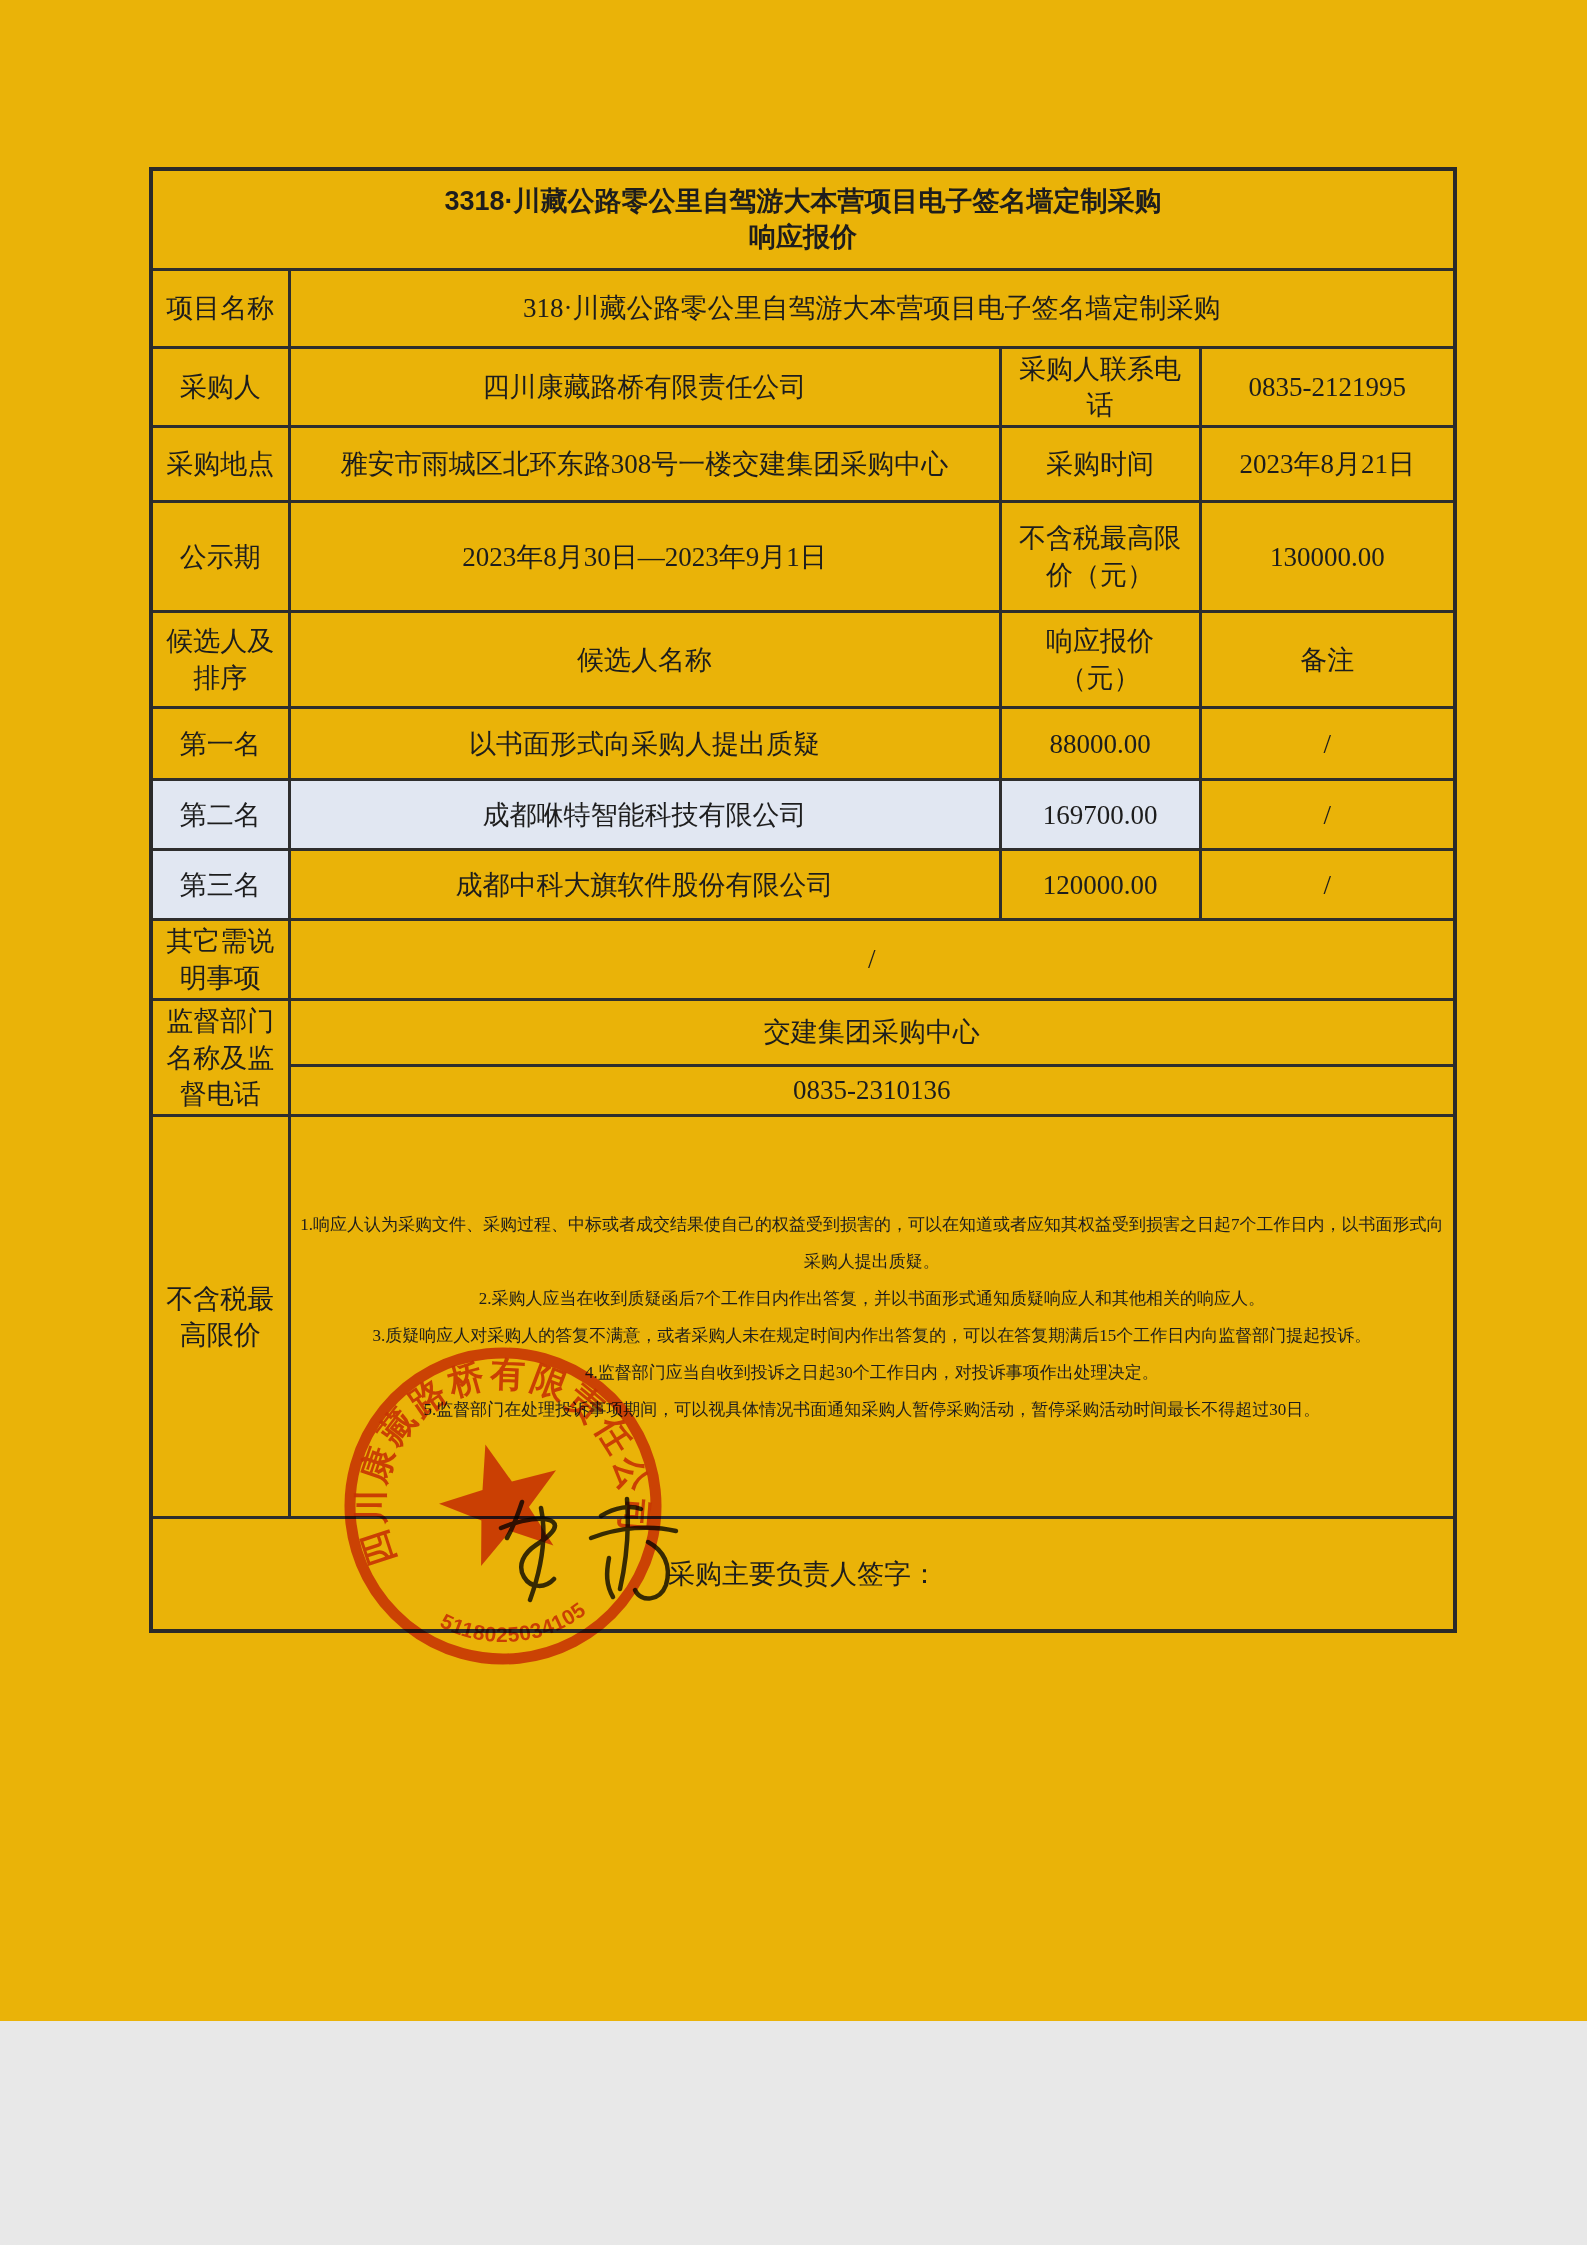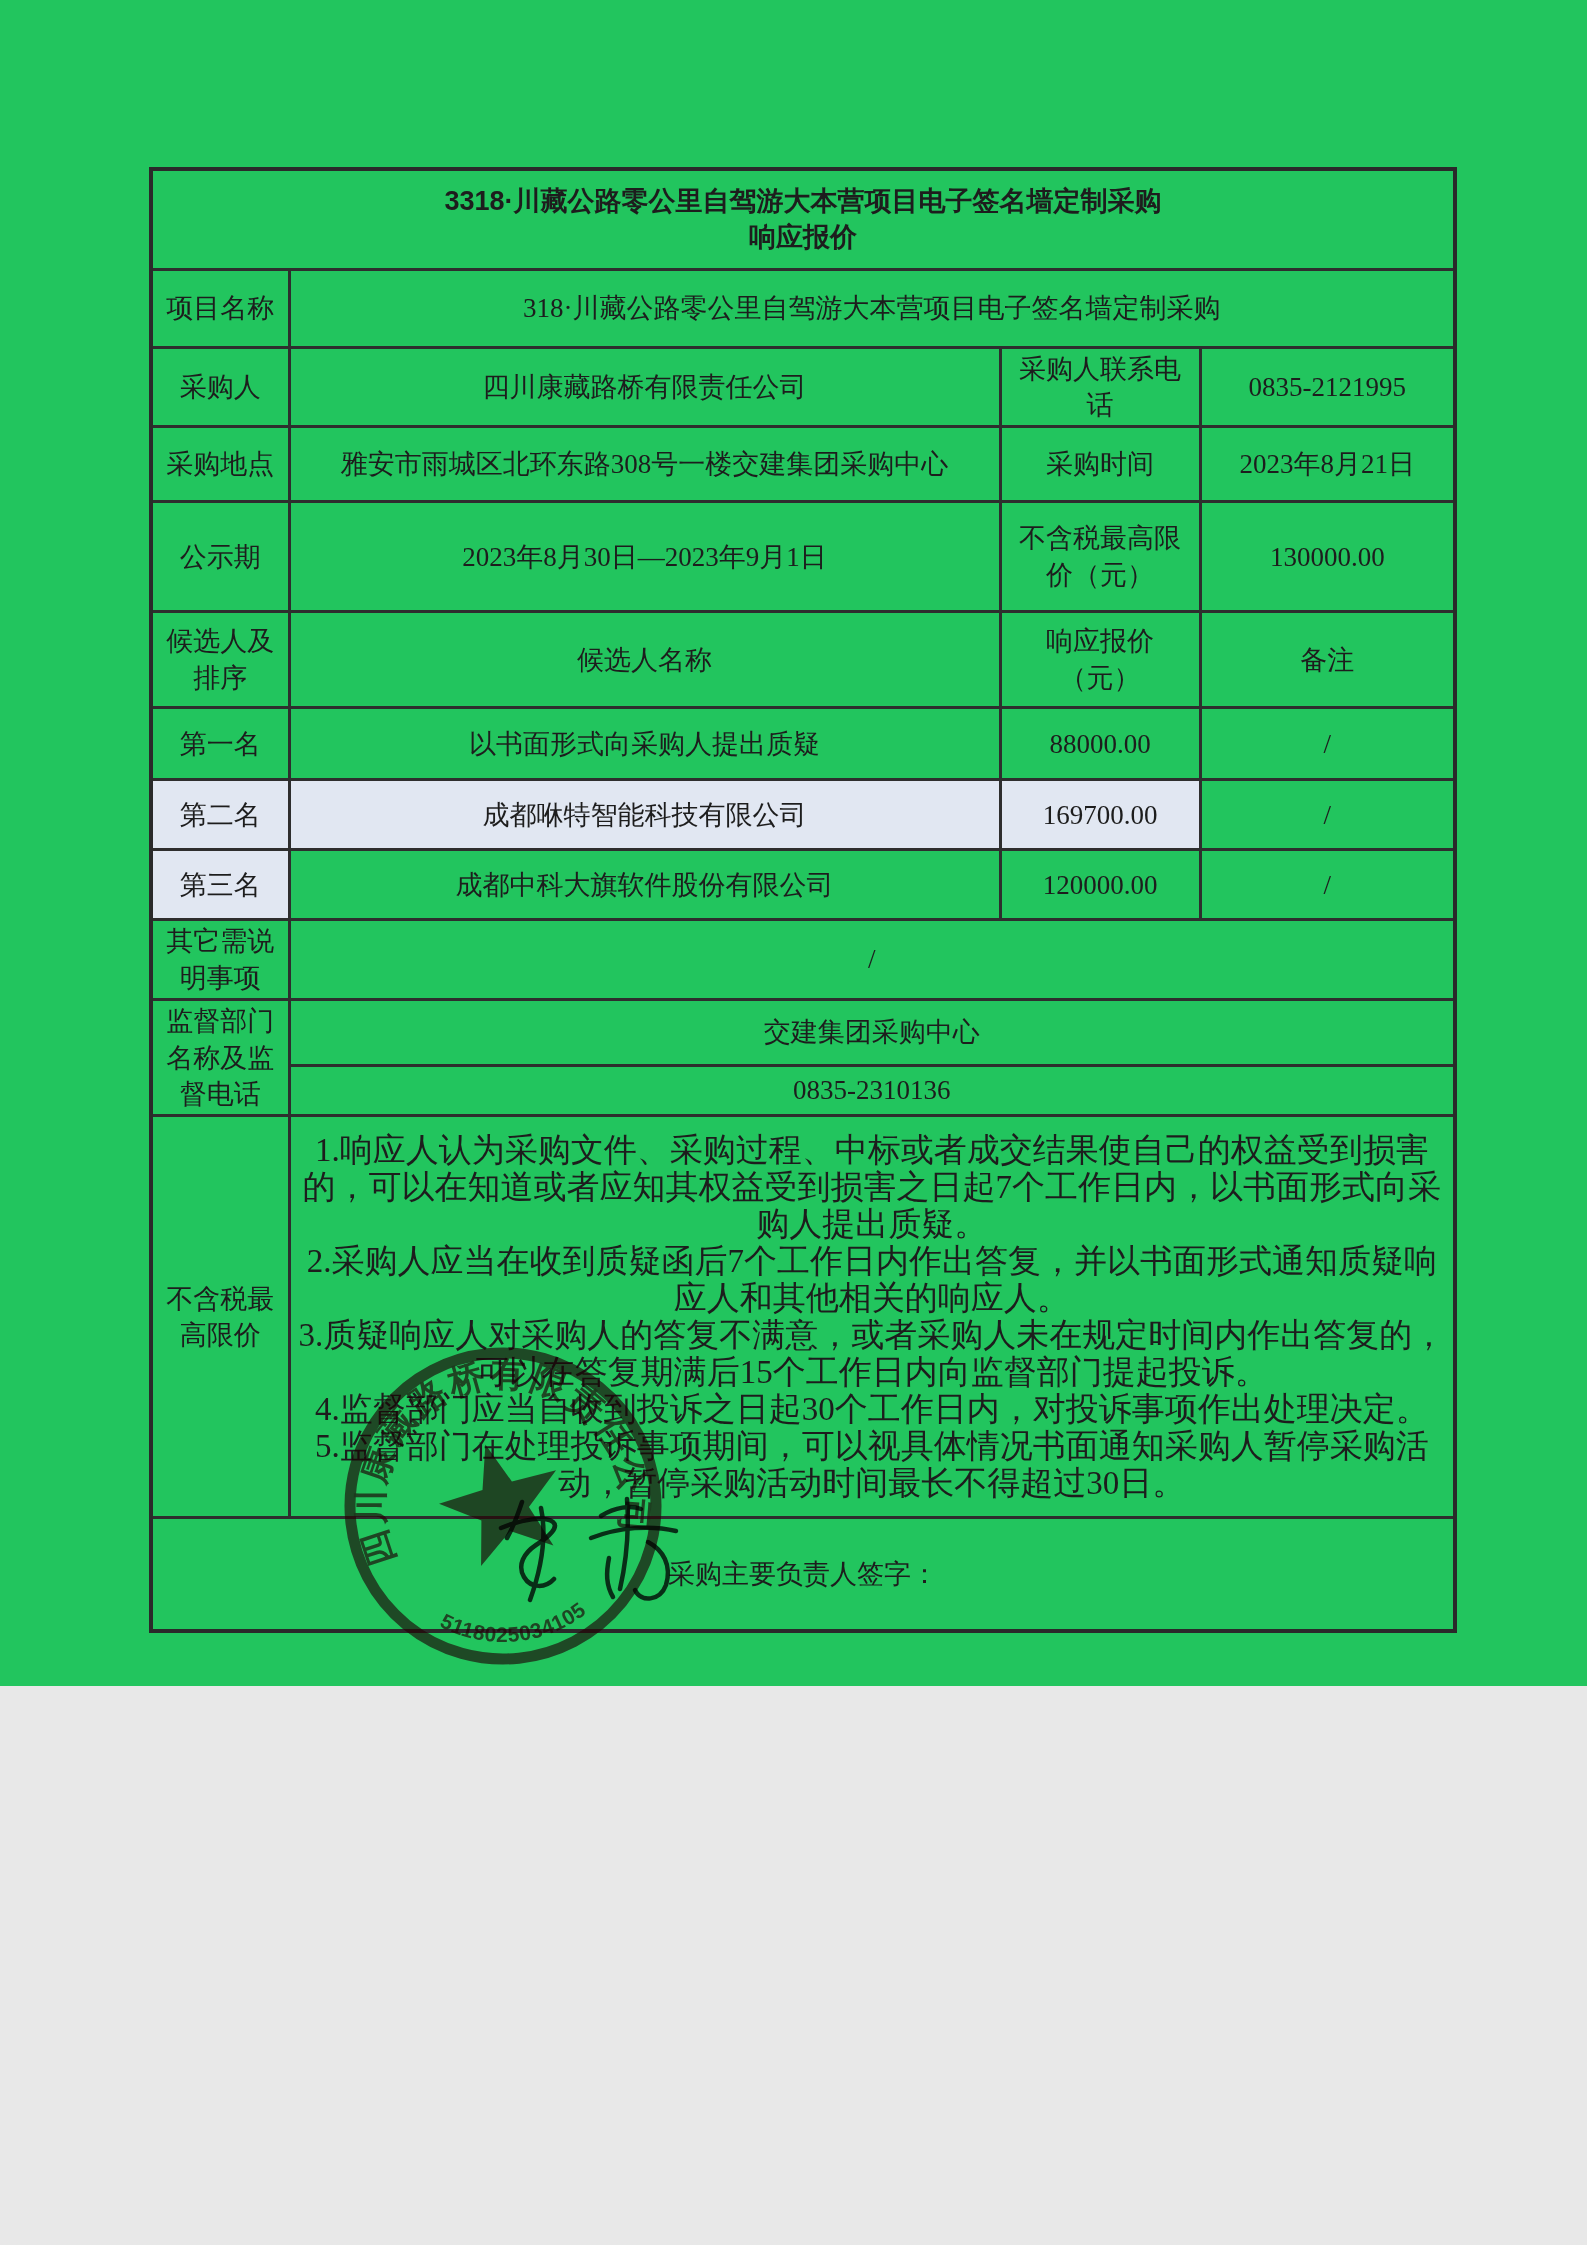--- a/index.html
+++ b/index.html
@@ -1,19 +1,19 @@
 <!DOCTYPE html>
 <html><head>
 <meta charset="utf-8">
 <style>
   * { margin:0; padding:0; box-sizing:border-box; }
   body { background:#e8e8e8; font-family:"Liberation Serif","DejaVu Serif",serif; }
   .sheet {
-    position:relative; width:1587px; height:1686px;
-    background:#22c55e; overflow:hidden; margin:0 auto;
+    position:relative; width:1587px; height:2021px;
+    background:#eab308; overflow:hidden; margin:0 auto;
   }
   table.doc {
     position:absolute; left:149px; top:167px; width:1304px;
     border-collapse:collapse; table-layout:fixed;
     border:4px solid #2a2a2a;
   }
   table.doc td {
     border:3px solid #2e2e2e;
     vertical-align:middle; text-align:center;
     font-size:27px; color:#1d1d1d; line-height:1.35;
@@ -37,21 +37,21 @@
 
   td.title-cell {
     font-family:"Liberation Sans","DejaVu Sans",sans-serif;
     font-weight:bold; font-size:37px; color:#151515; line-height:1.32;
   }
   .lbl  { width:118px; margin:0 auto; }   
   .w6   { width:170px; margin:0 auto; }   
   .w4   { width:122px; margin:8px auto; }   
   td.hl { background:#e1e7f2; }           
   td.obj-cell { text-align:left; padding:0 14px; }
-  .obj-wrap { font-size:33px; line-height:37px; color:#1d1d1d; }
+  .obj-wrap { font-size:17px; line-height:37px; color:#1d1d1d; }
   td.sign-cell { text-align:left; padding-left:14px;margin-top:7px; }
 
   
   .stamp {
     position:absolute; left:333px; top:1336px; width:340px; height:340px;
     mix-blend-mode:multiply; opacity:.92; pointer-events:none;
   }
   .handsign {
     position:absolute; left:488px; top:1492px; width:215px; height:120px;
     mix-blend-mode:multiply; pointer-events:none;

